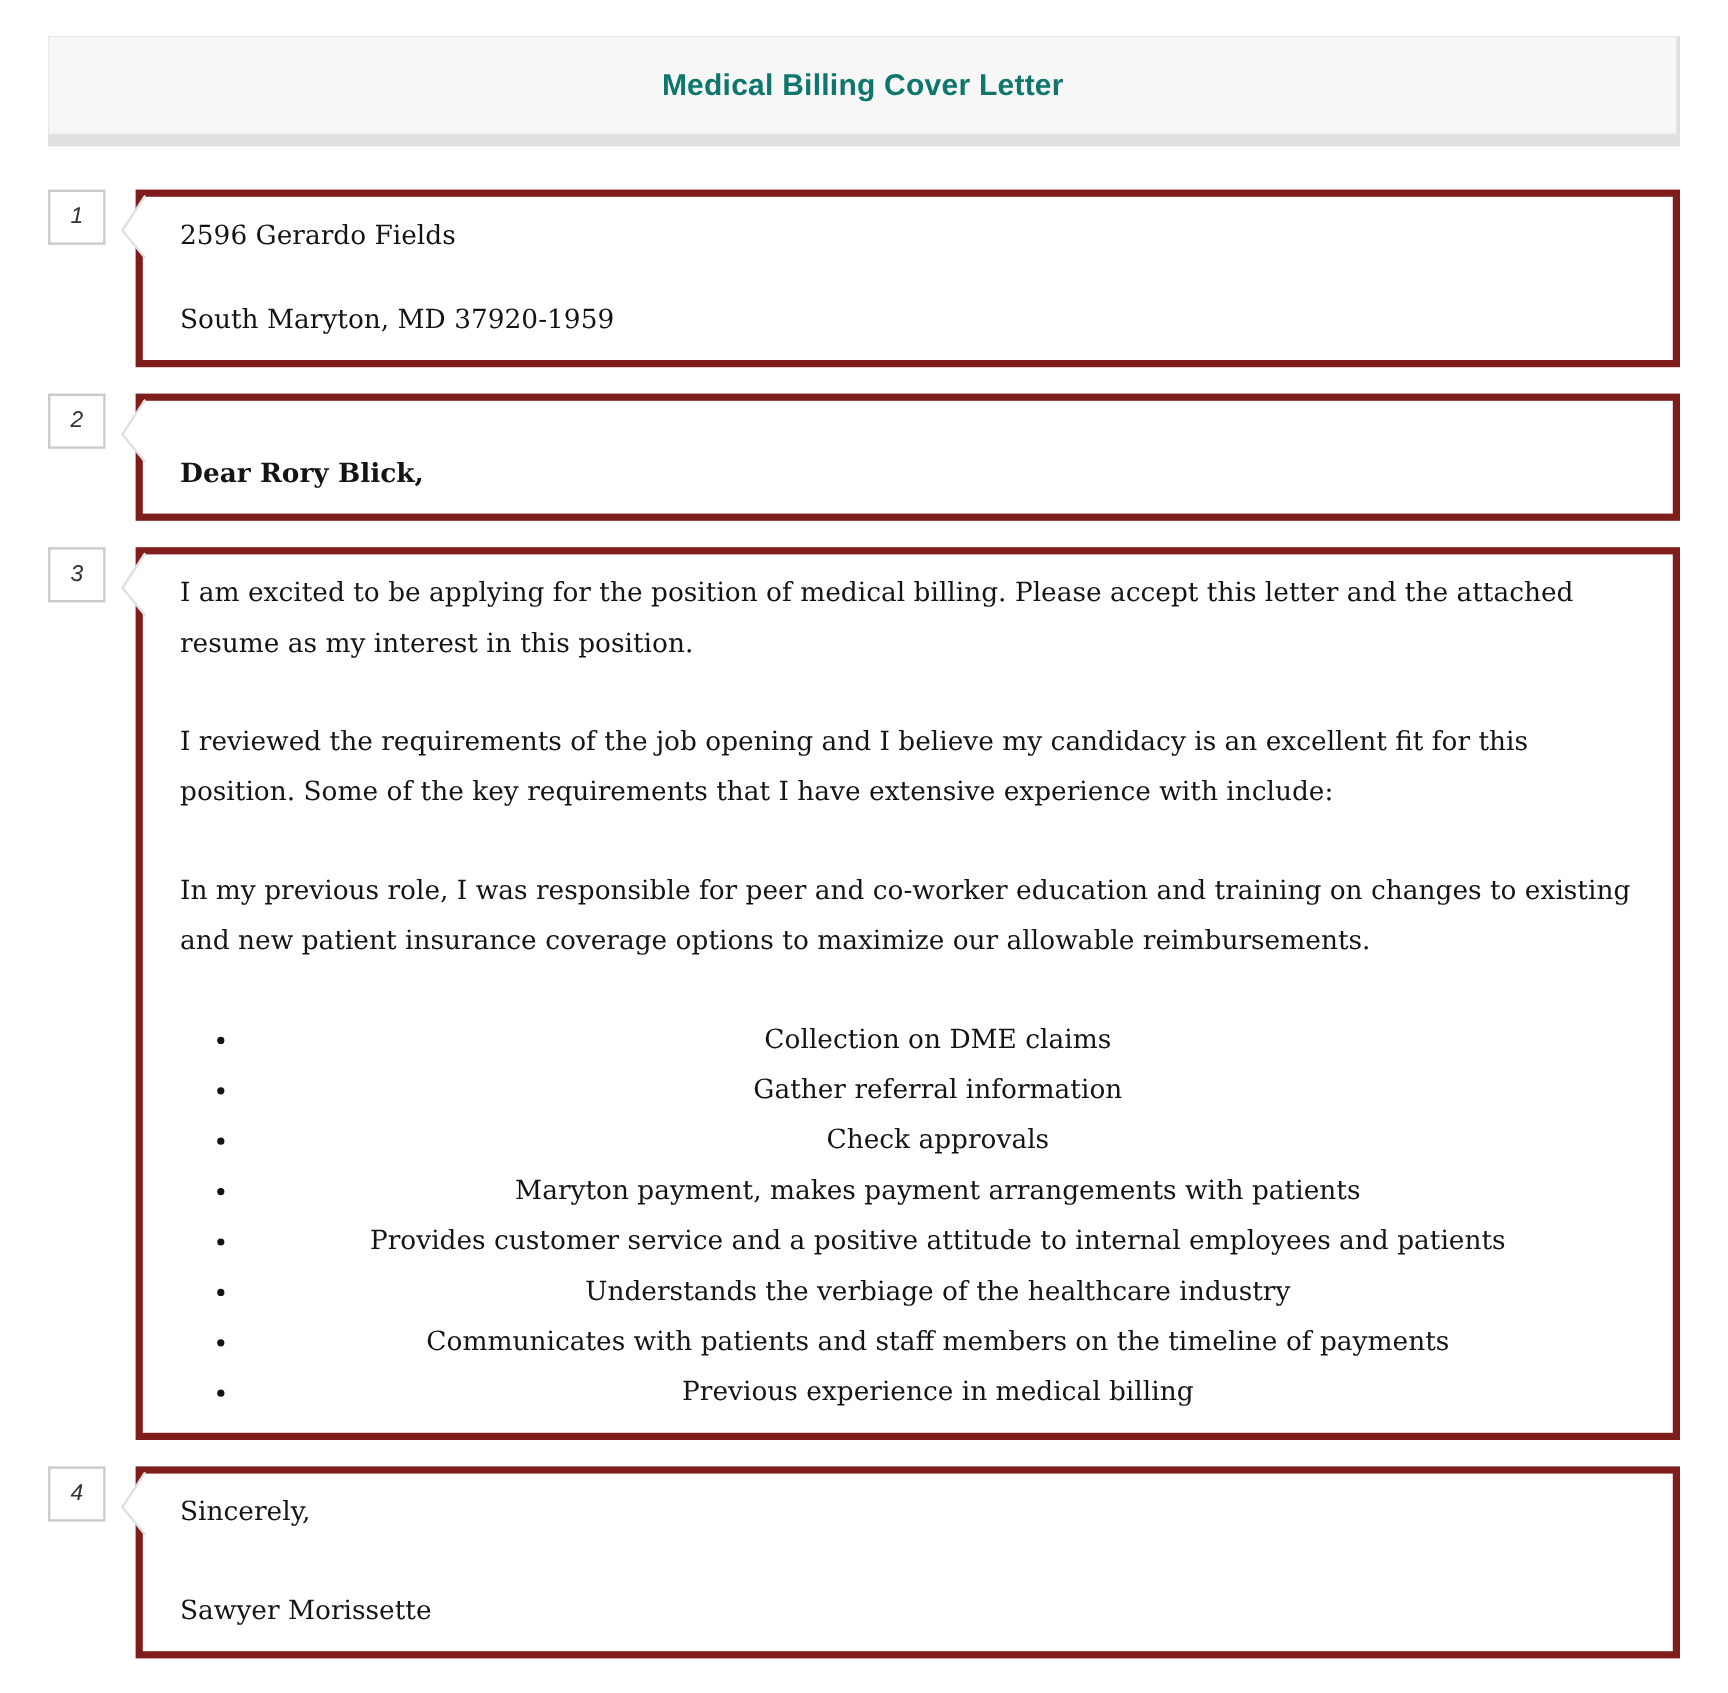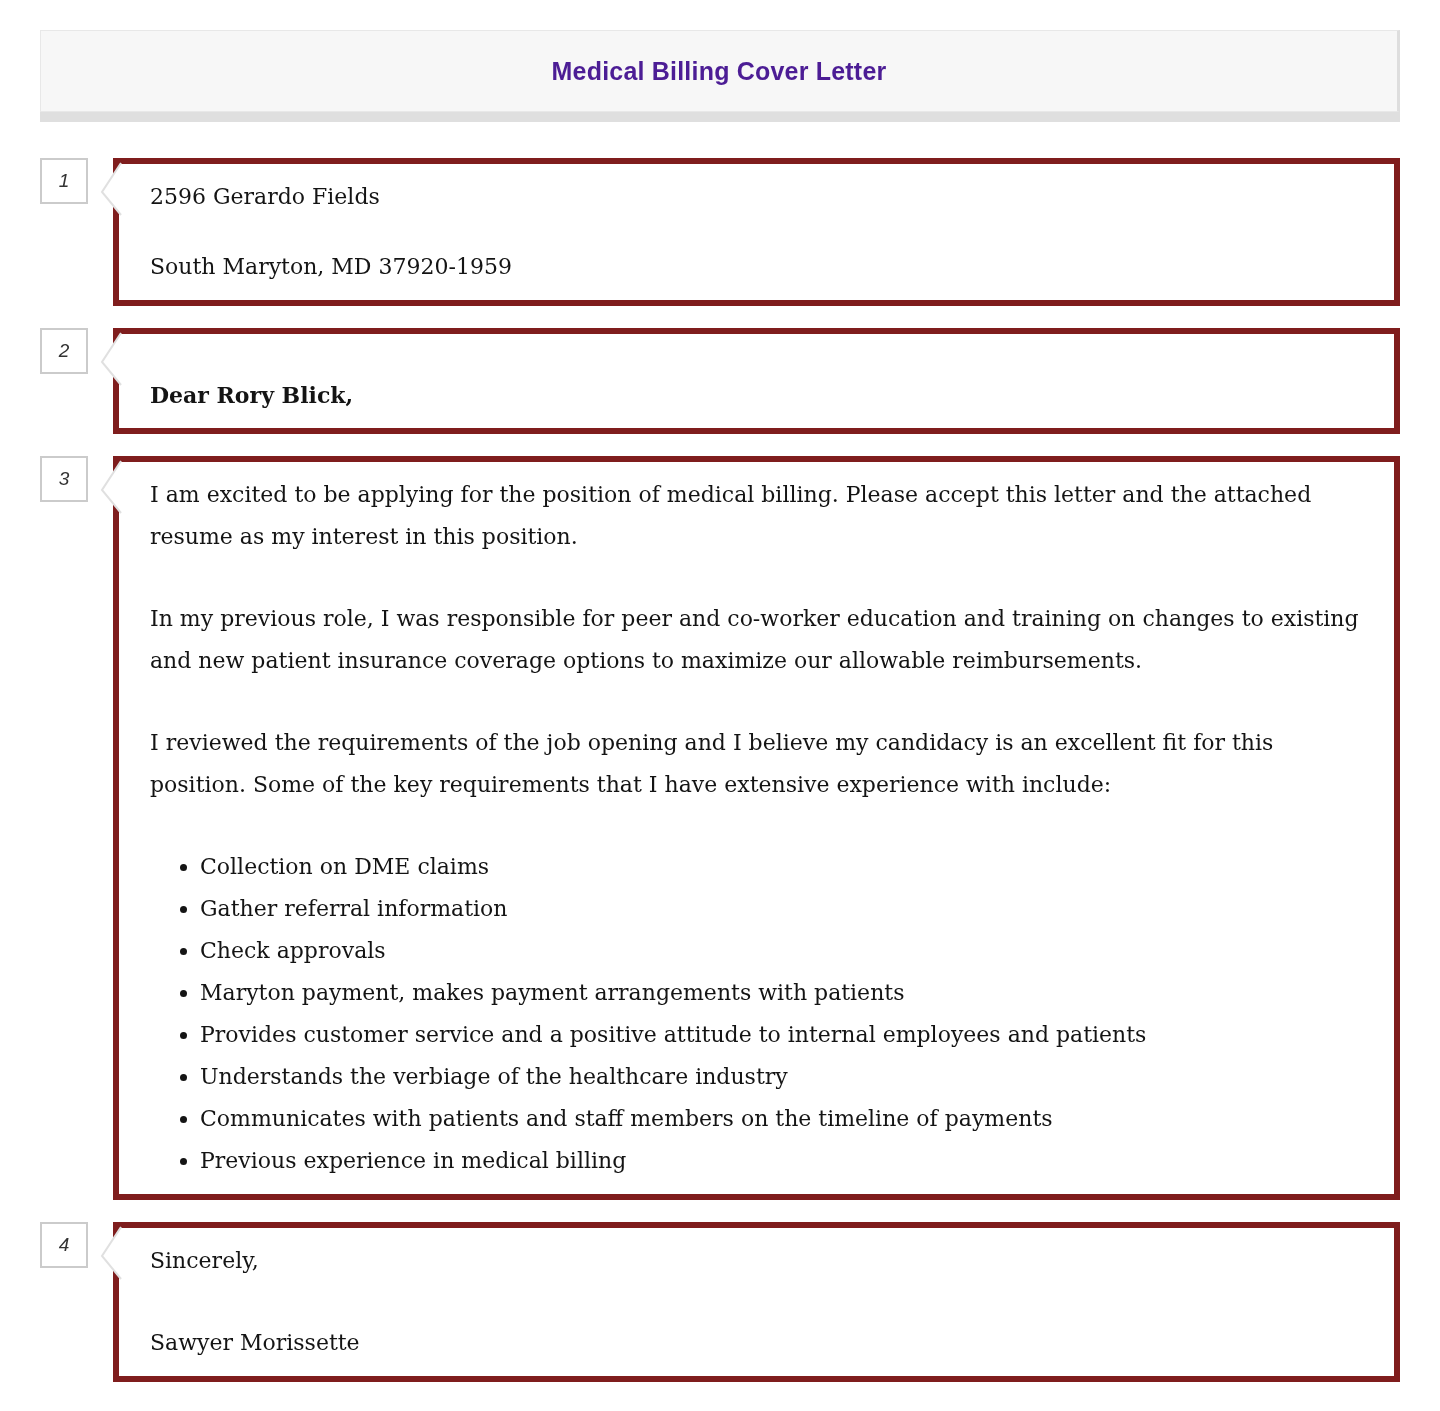--- a/index.html
+++ b/index.html
@@ -25,21 +25,21 @@
     border-right: 3px solid #dedede;
     display: flex;
     align-items: center;
     justify-content: center;
   }
   .doc-header h1 {
     margin: 0;
     font-family: "Liberation Sans", sans-serif;
     font-size: 25px;
     font-weight: 700;
-    color: #4c1d95;
+    color: #0f766e;
     letter-spacing: 0.2px;
   }
   .header-strip {
     height: 10px;
     background: #dfdfdf;
     margin-bottom: 36px;
   }
 
   
   .section-row {
@@ -95,20 +95,21 @@
   .bold { font-weight: 700; }
 
   .section-box ul {
     margin: 0;
     padding: 0 0 0 50px;
     list-style: disc;
   }
   .section-box li {
     font-size: 22px;
     line-height: 42px;
+    text-align: center;
   }
 </style>
 </head>
 <body>
 
 <div class="page">
 
   <header class="doc-header">
     <h1>Medical Billing Cover Letter</h1>
   </header>
@@ -141,22 +142,22 @@
 
   <div class="section-row">
     <div class="badge">
       <span>3</span>
     </div>
     <div class="section-box">
       <svg class="notch" viewBox="0 0 22 54" aria-hidden="true">
         <path d="M21 1 L2 30 L21 53" fill="#ffffff" stroke="#e0e0e0" stroke-width="2"></path>
       </svg>
       <p>I am excited to be applying for the position of medical billing. Please accept this letter and the attached resume as my interest in this position.</p>
+      <p>I reviewed the requirements of the job opening and I believe my candidacy is an excellent fit for this position. Some of the key requirements that I have extensive experience with include:</p>
       <p>In my previous role, I was responsible for peer and co-worker education and training on changes to existing and new patient insurance coverage options to maximize our allowable reimbursements.</p>
-      <p>I reviewed the requirements of the job opening and I believe my candidacy is an excellent fit for this position. Some of the key requirements that I have extensive experience with include:</p>
       <ul>
         <li>Collection on DME claims</li>
         <li>Gather referral information</li>
         <li>Check approvals</li>
         <li>Maryton payment, makes payment arrangements with patients</li>
         <li>Provides customer service and a positive attitude to internal employees and patients</li>
         <li>Understands the verbiage of the healthcare industry</li>
         <li>Communicates with patients and staff members on the timeline of payments</li>
         <li>Previous experience in medical billing</li>
       </ul>

